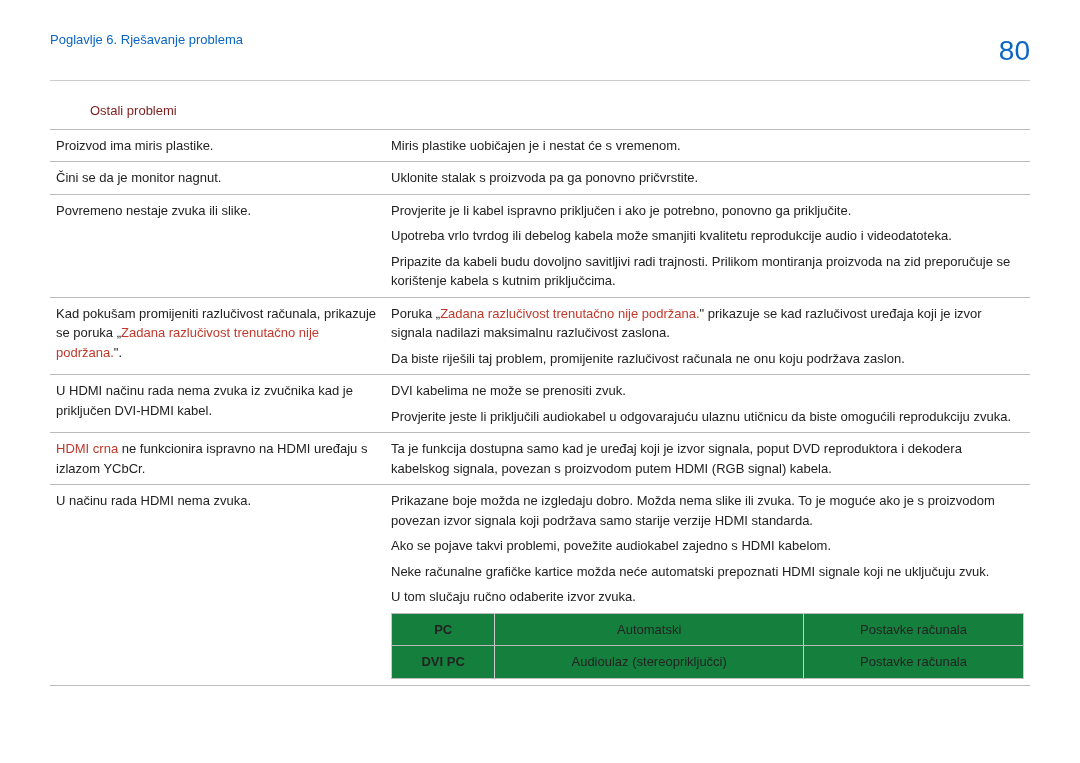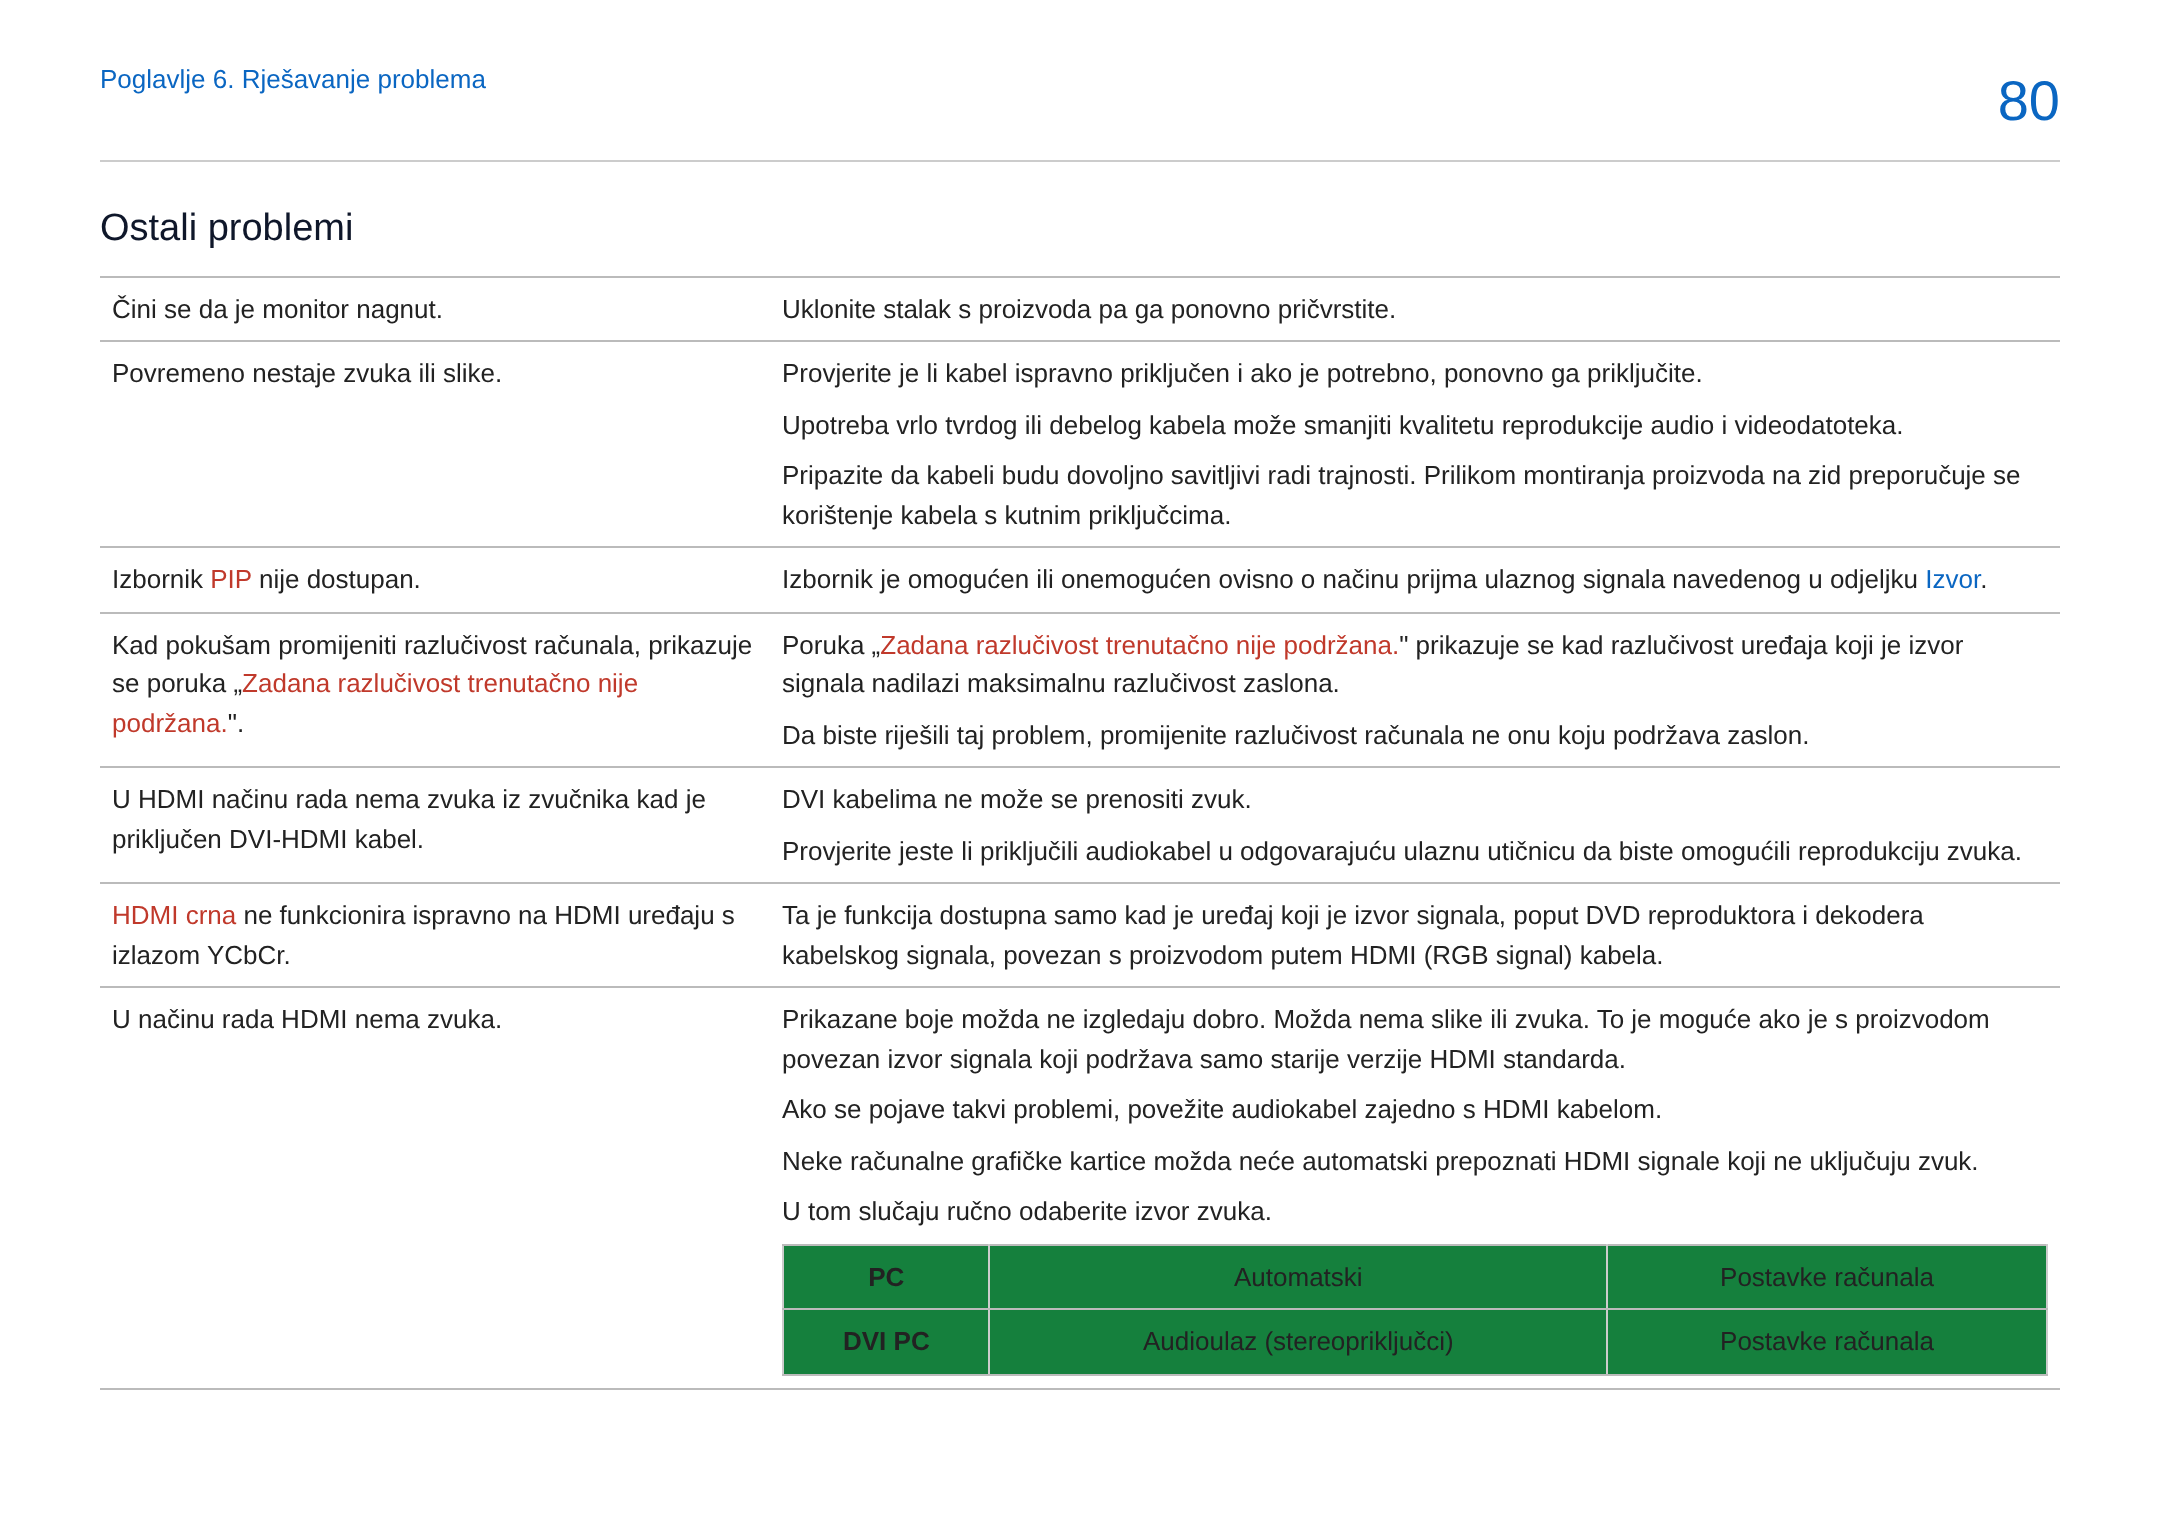--- a/index.html
+++ b/index.html
@@ -9,21 +9,21 @@
     color: #222;
     background: #fff;
     width: 1080px;
     padding: 30px 50px 40px 50px;
     line-height: 1.5;
   }
   .header-row { display: flex; justify-content: space-between; align-items: flex-start; }
   .chapter { color: #0a66c2; font-size: 13px; text-align: right; }
   .page-num { color: #0a66c2; font-size: 28px; font-weight: normal; }
   .hr-line { border: none; border-top: 1px solid #ccc; margin: 8px 0 20px 0; }
-  .section-title { color: #0f172a; font-size: 19px; font-weight: 400; margin-bottom: 8px; }
+  .section-title { color: #7f1d1d; font-size: 13px; font-weight: 400; margin-bottom: 8px; margin-left: 40px; }
   table.problems { width: 100%; border-collapse: collapse; }
   table.problems td {
     border-top: 1px solid #bbb;
     border-bottom: 1px solid #bbb;
     padding: 6px 6px;
     vertical-align: top;
     font-size: 13px;
     line-height: 1.5;
   }
   table.problems td.issue { width: 335px; }
@@ -55,38 +55,34 @@
 <div class="header-row">
   <span class="chapter">Poglavlje 6. Rješavanje problema</span>
   <span class="page-num">80</span>
 </div>
 <hr class="hr-line">
 
 <div class="section-title">Ostali problemi</div>
 
 <table class="problems">
   <tbody>
+      <tr>
+    <td class="issue">Proizvod ima miris plastike.</td>
+    <td>Miris plastike uobičajen je i nestat će s vremenom.</td>
+  </tr>
   <tr>
     <td class="issue">Čini se da je monitor nagnut.</td>
     <td>Uklonite stalak s proizvoda pa ga ponovno pričvrstite.</td>
   </tr>
   <tr>
     <td class="issue">Povremeno nestaje zvuka ili slike.</td>
     <td>
       <span class="multi-para">Provjerite je li kabel ispravno priključen i ako je potrebno, ponovno ga priključite.</span>
       <span class="multi-para">Upotreba vrlo tvrdog ili debelog kabela može smanjiti kvalitetu reprodukcije audio i videodatoteka.</span>
       <span class="multi-para">Pripazite da kabeli budu dovoljno savitljivi radi trajnosti. Prilikom montiranja proizvoda na zid preporučuje se korištenje kabela s kutnim priključcima.</span>
-    </td>
-  </tr>
-  <tr>
-    <td class="issue">
-      <span>Izbornik </span><span class="red-text">PIP</span><span> nije dostupan.</span>
-    </td>
-    <td>
-      <span>Izbornik je omogućen ili onemogućen ovisno o načinu prijma ulaznog signala navedenog u odjeljku </span><span class="link-text">Izvor</span><span>.</span>
     </td>
   </tr>
   <tr>
     <td class="issue">
       <span>Kad pokušam promijeniti razlučivost računala, prikazuje se poruka „</span><span class="red-text">Zadana razlučivost trenutačno nije podržana.</span><span>".</span>
     </td>
     <td>
       <span class="multi-para">Poruka „<span class="red-text">Zadana razlučivost trenutačno nije podržana.</span>" prikazuje se kad razlučivost uređaja koji je izvor signala nadilazi maksimalnu razlučivost zaslona.</span>
       <span class="multi-para">Da biste riješili taj problem, promijenite razlučivost računala ne onu koju podržava zaslon.</span>
     </td>

